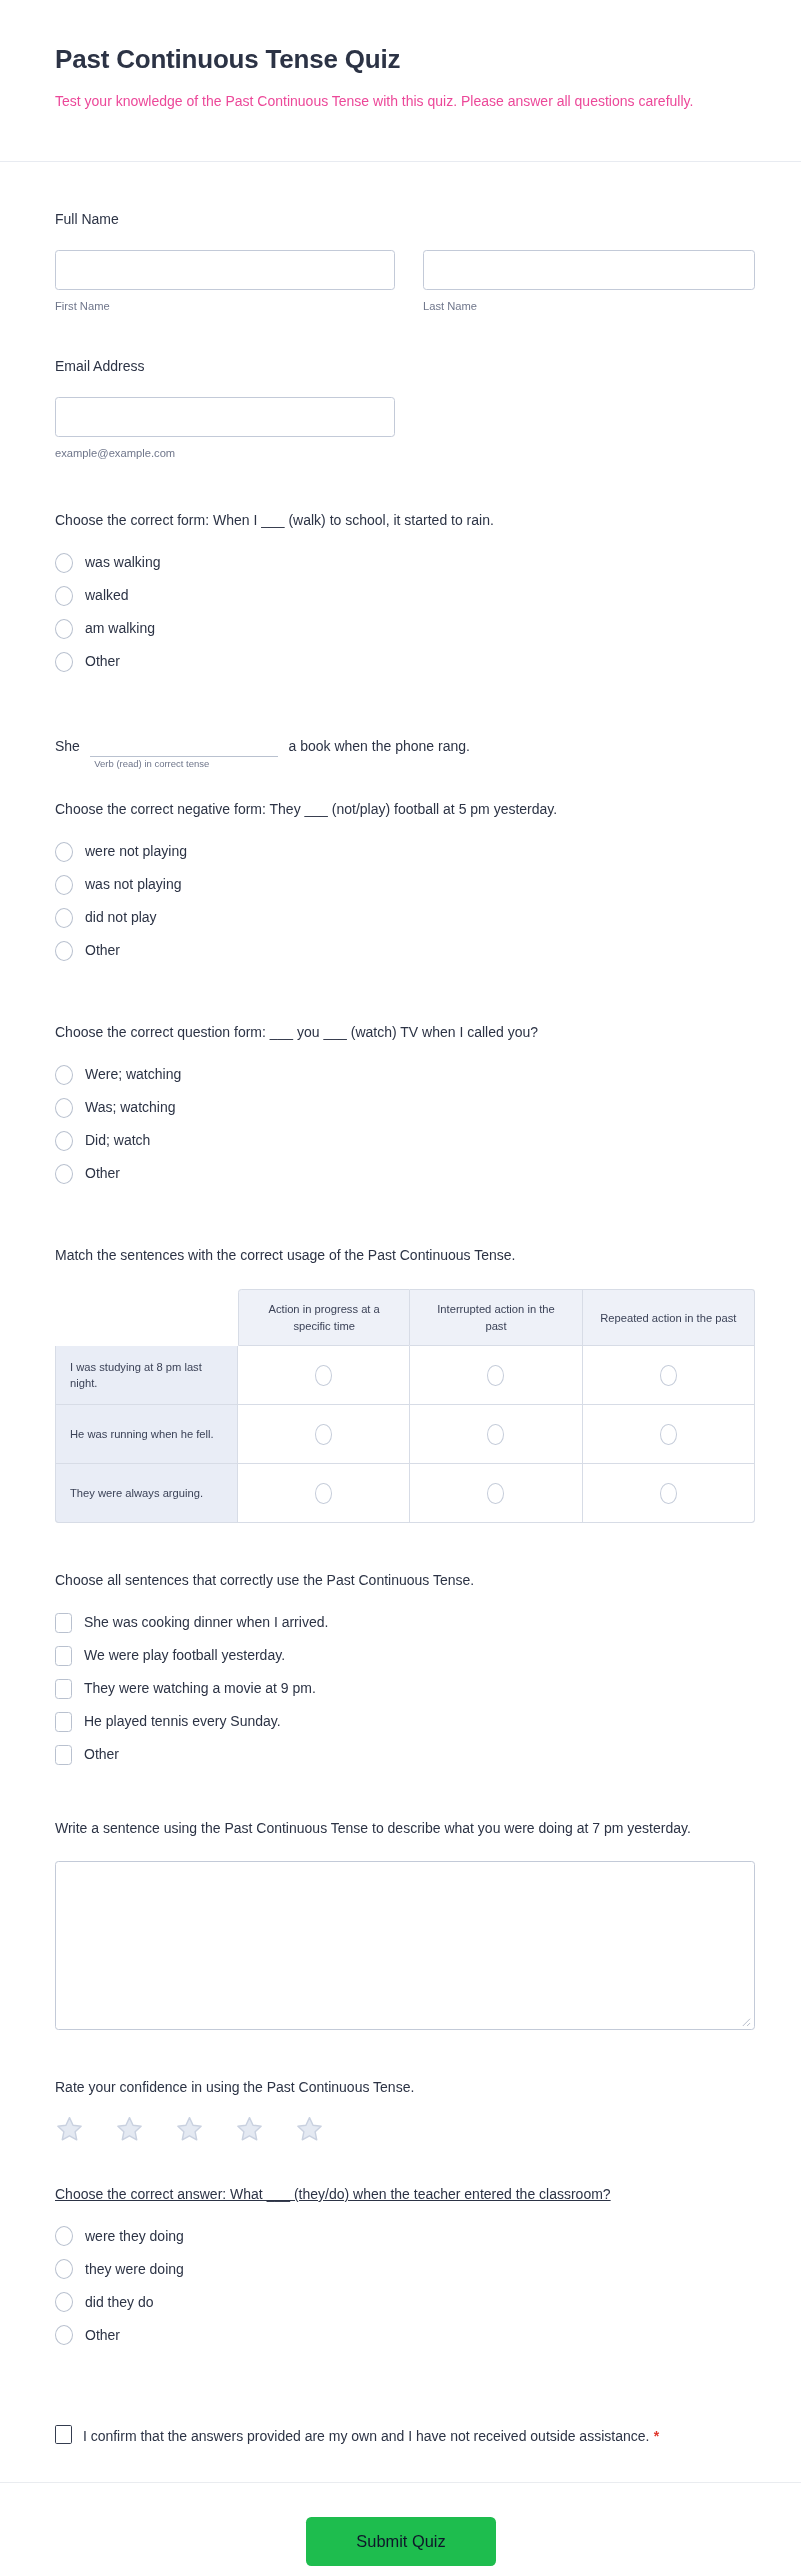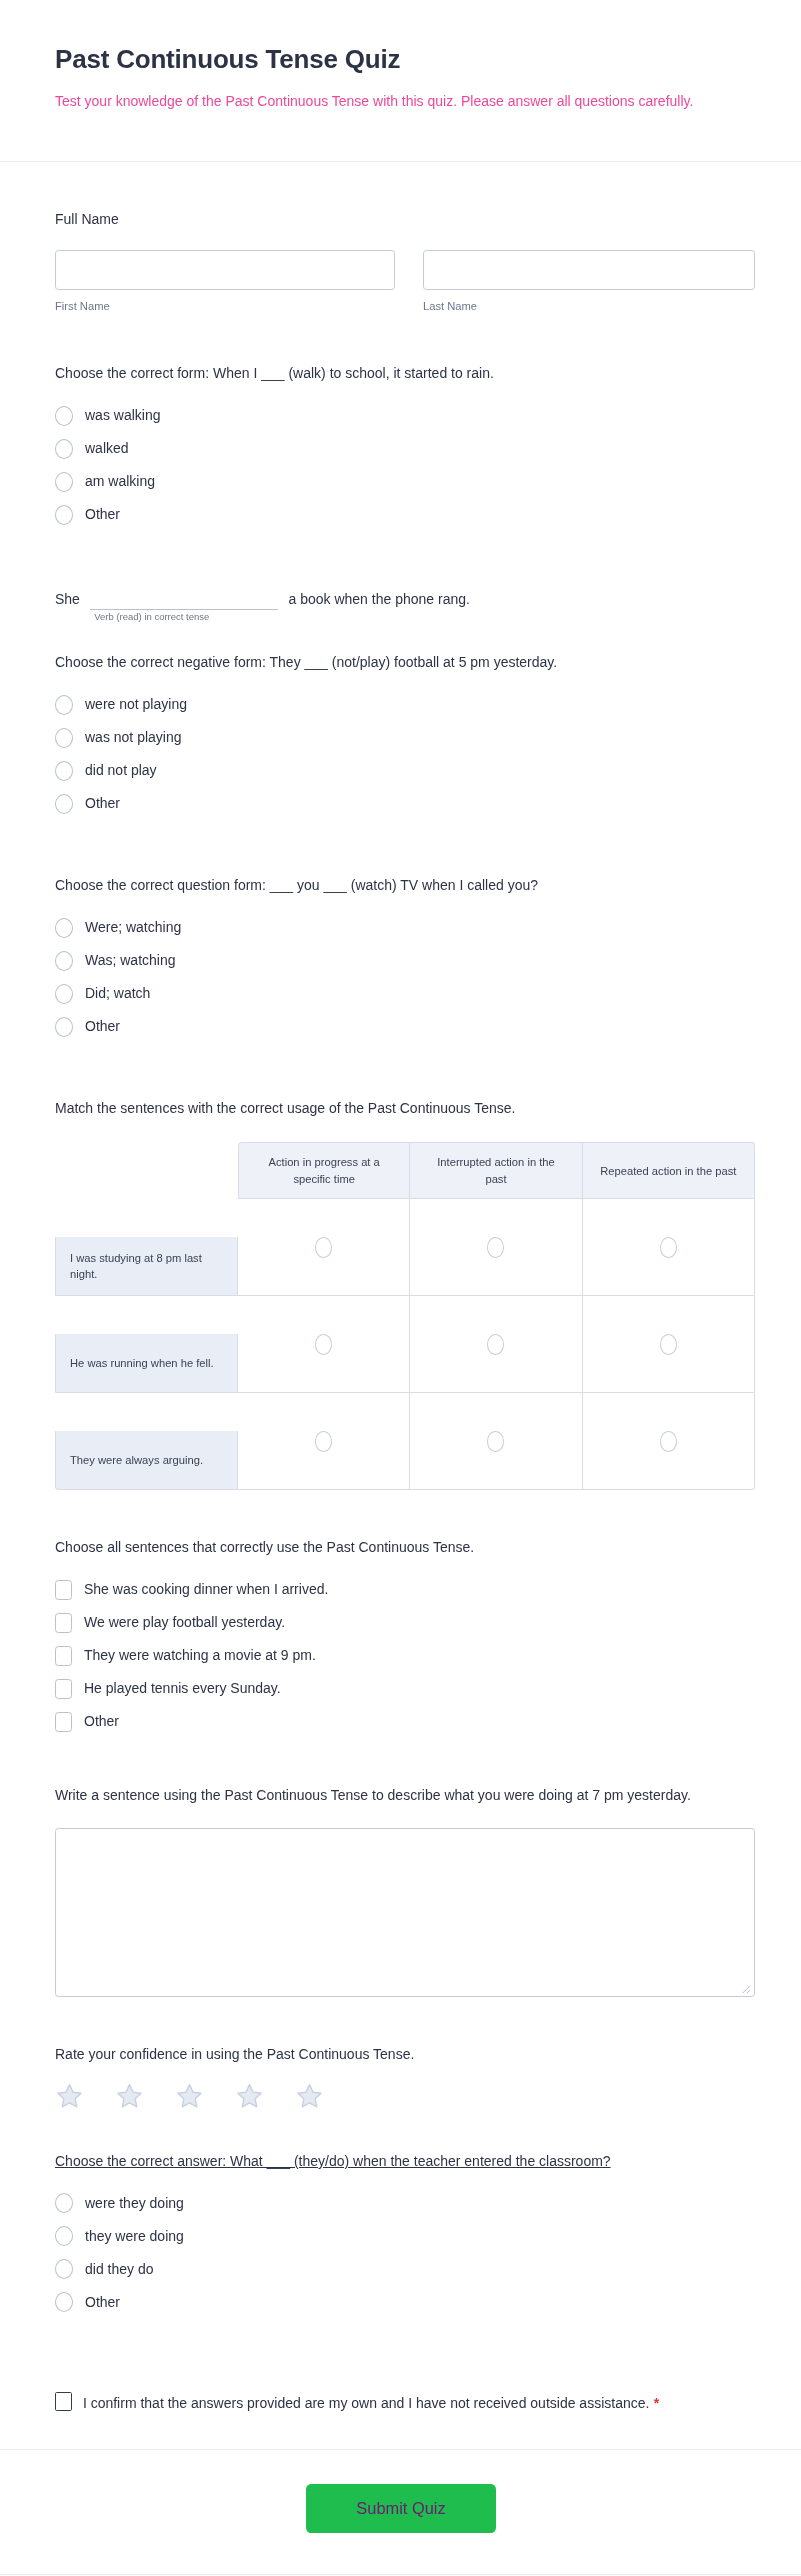--- a/index.html
+++ b/index.html
@@ -60,21 +60,21 @@
   .mx-head{
     background:#eef1f8;border-top:0.9px solid #d7dce6;border-right:0.9px solid #d7dce6;border-bottom:0.9px solid #d7dce6;
     min-height:57px;box-sizing:border-box;display:flex;align-items:center;justify-content:center;text-align:center;
     font-size:11.2px;line-height:16.4px;color:#3b4257;padding:8.6px 17px;
   }
   .mx-head.first{border-left:0.9px solid #d7dce6;border-top-left-radius:3.4px;}
   .mx-head.last{border-top-right-radius:3.4px;}
   .mx-rowlabel{
     background:#e9edf6;border-left:0.9px solid #d7dce6;border-right:0.9px solid #d7dce6;border-bottom:0.9px solid #d7dce6;
     min-height:59px;box-sizing:border-box;display:flex;align-items:center;
-    font-size:11.2px;line-height:16.4px;color:#3b4257;padding:8.6px 14px;margin-top:38px;
+    font-size:11.2px;line-height:16.4px;color:#3b4257;padding:8.6px 14px;
   }
   .mx-rowlabel.lastrow{border-bottom-left-radius:3.4px;}
   .mx-cell{
     background:#fff;border-right:0.9px solid #d7dce6;border-bottom:0.9px solid #d7dce6;
     display:flex;align-items:center;justify-content:center;min-height:59px;box-sizing:border-box;
   }
   .mx-cell.lastrow.lastcol{border-bottom-right-radius:3.4px;}
   .mx-radio{width:17px;height:21.6px;border:0.9px solid #c6cdda;border-radius:50%;background:#fff;box-sizing:border-box;}
 
   
@@ -94,21 +94,21 @@
   .confirm-box{
     display:inline-block;width:14.7px;height:17px;border:1.7px solid #343c4f;border-radius:1.7px;background:#fff;
     vertical-align:-3.4px;margin-right:11.2px;box-sizing:content-box;cursor:pointer;
   }
   .req{color:#e0382d;font-weight:700;margin-left:4.3px;}
 
   
   .divider{border:none;border-top:0.9px solid #e9ecf0;margin:34px 0 0 0;}
   .submit-area{padding:34px 0 41px 0;display:flex;justify-content:center;}
   .submit-btn{
-    width:190px;height:49px;border:none;border-radius:5.2px;background:#1ebd4e;color:#701a75;
+    width:190px;height:49px;border:none;border-radius:5.2px;background:#1ebd4e;color:#0f172a;
     font-family:"Liberation Sans",sans-serif;font-size:16.4px;font-weight:500;cursor:pointer;
   }
 </style>
 </head>
 <body>
 
 <div class="card">
 
   <div class="form-header">
     <h1 class="form-title">Past Continuous Tense Quiz</h1>
@@ -124,20 +124,27 @@
           <input class="text-input" type="text" value="" style="">
           <div class="sublabel">First Name</div>
         </div>
         <div class="name-col-last">
           <input class="text-input" type="text" value="" style="">
           <div class="sublabel">Last Name</div>
         </div>
       </div>
     </div>
 
+    <div class="section" style="margin-top:41px;">
+      <div class="q-label">Email Address</div>
+      <div class="email-wrap">
+        <input class="text-input" type="text" value="" style="">
+        <div class="sublabel">example@example.com</div>
+      </div>
+    </div>
 
     <div class="section" style="margin-top:48px;">
       <div class="q-label">Choose the correct form: When I ___ (walk) to school, it started to rain.</div>
       <div class="opts">
           <div class="opt-row">
             <span class="radio"></span>
             <span class="opt-label">was walking</span>
           </div>
           <div class="opt-row">
             <span class="radio"></span>

